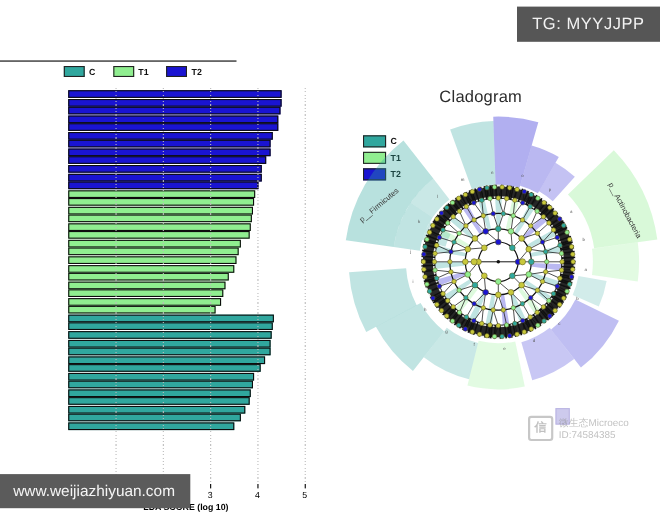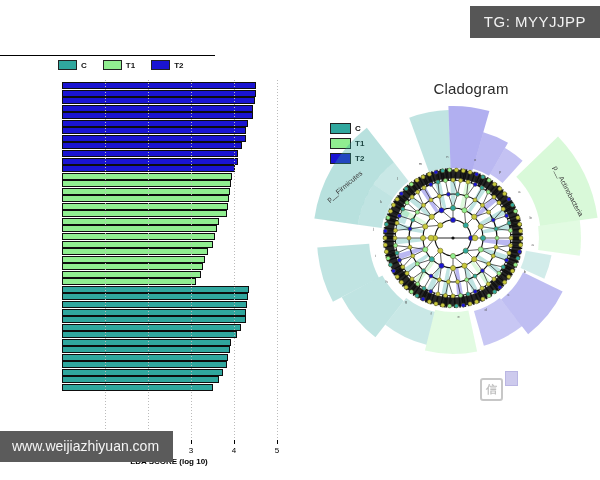--- a/index.html
+++ b/index.html
@@ -54,21 +54,21 @@
             background:repeating-linear-gradient(to bottom,#bbb 0 1px,transparent 1px 3px);}
   .tick{position:absolute;top:385px;width:1px;height:4px;background:#000;}
   .tick-label{position:absolute;top:391px;font-size:8px;color:#000;transform:translateX(-50%);}
   #x-title{position:absolute;top:402px;left:169px;transform:translateX(-50%);
            font-size:8px;font-weight:bold;color:#000;}
   .bar{position:absolute;left:62px;height:7px;border:1px solid #0d0d0d;box-sizing:border-box;}
 
   
   #clado-panel{position:absolute;left:305px;top:50px;width:295px;height:365px;}
   #clado-title{
-    position:absolute;left:166px;top:30px;transform:translateX(-50%);
+    position:absolute;left:132px;top:30px;transform:translateX(-50%);
     font-size:15px;color:#2b2b2b;letter-spacing:.2px;
   }
   .clado-legend{position:absolute;left:25px;top:73px;}
   .clado-legend .legend-item{margin-bottom:4px;}
   .clado-legend .legend-swatch{width:19px;height:9px;}
   .clado-legend .legend-label{font-size:8px;}
   #clado-svg{position:absolute;left:0;top:40px;}
 </style>
 </head>
 <body>
@@ -831,13 +831,17 @@
         <text x="225.62365810207973" y="128.64624835202656" font-size="4" fill="#555" text-anchor="middle">b</text>
       </g>
   </svg>
 </div>
 
 <div class="wm-tag">TG: MYYJJPP</div>
 <div class="wm-url">www.weijiazhiyuan.com</div>
 <div class="wm-clip"></div>
 <div class="wm-micro">
   <div class="wbox">信</div>
+  <div>
+    <div class="wtxt">微生态Microeco</div>
+    <div class="wtxt">ID:74584385</div>
+  </div>
 </div>
 
 </body></html>

